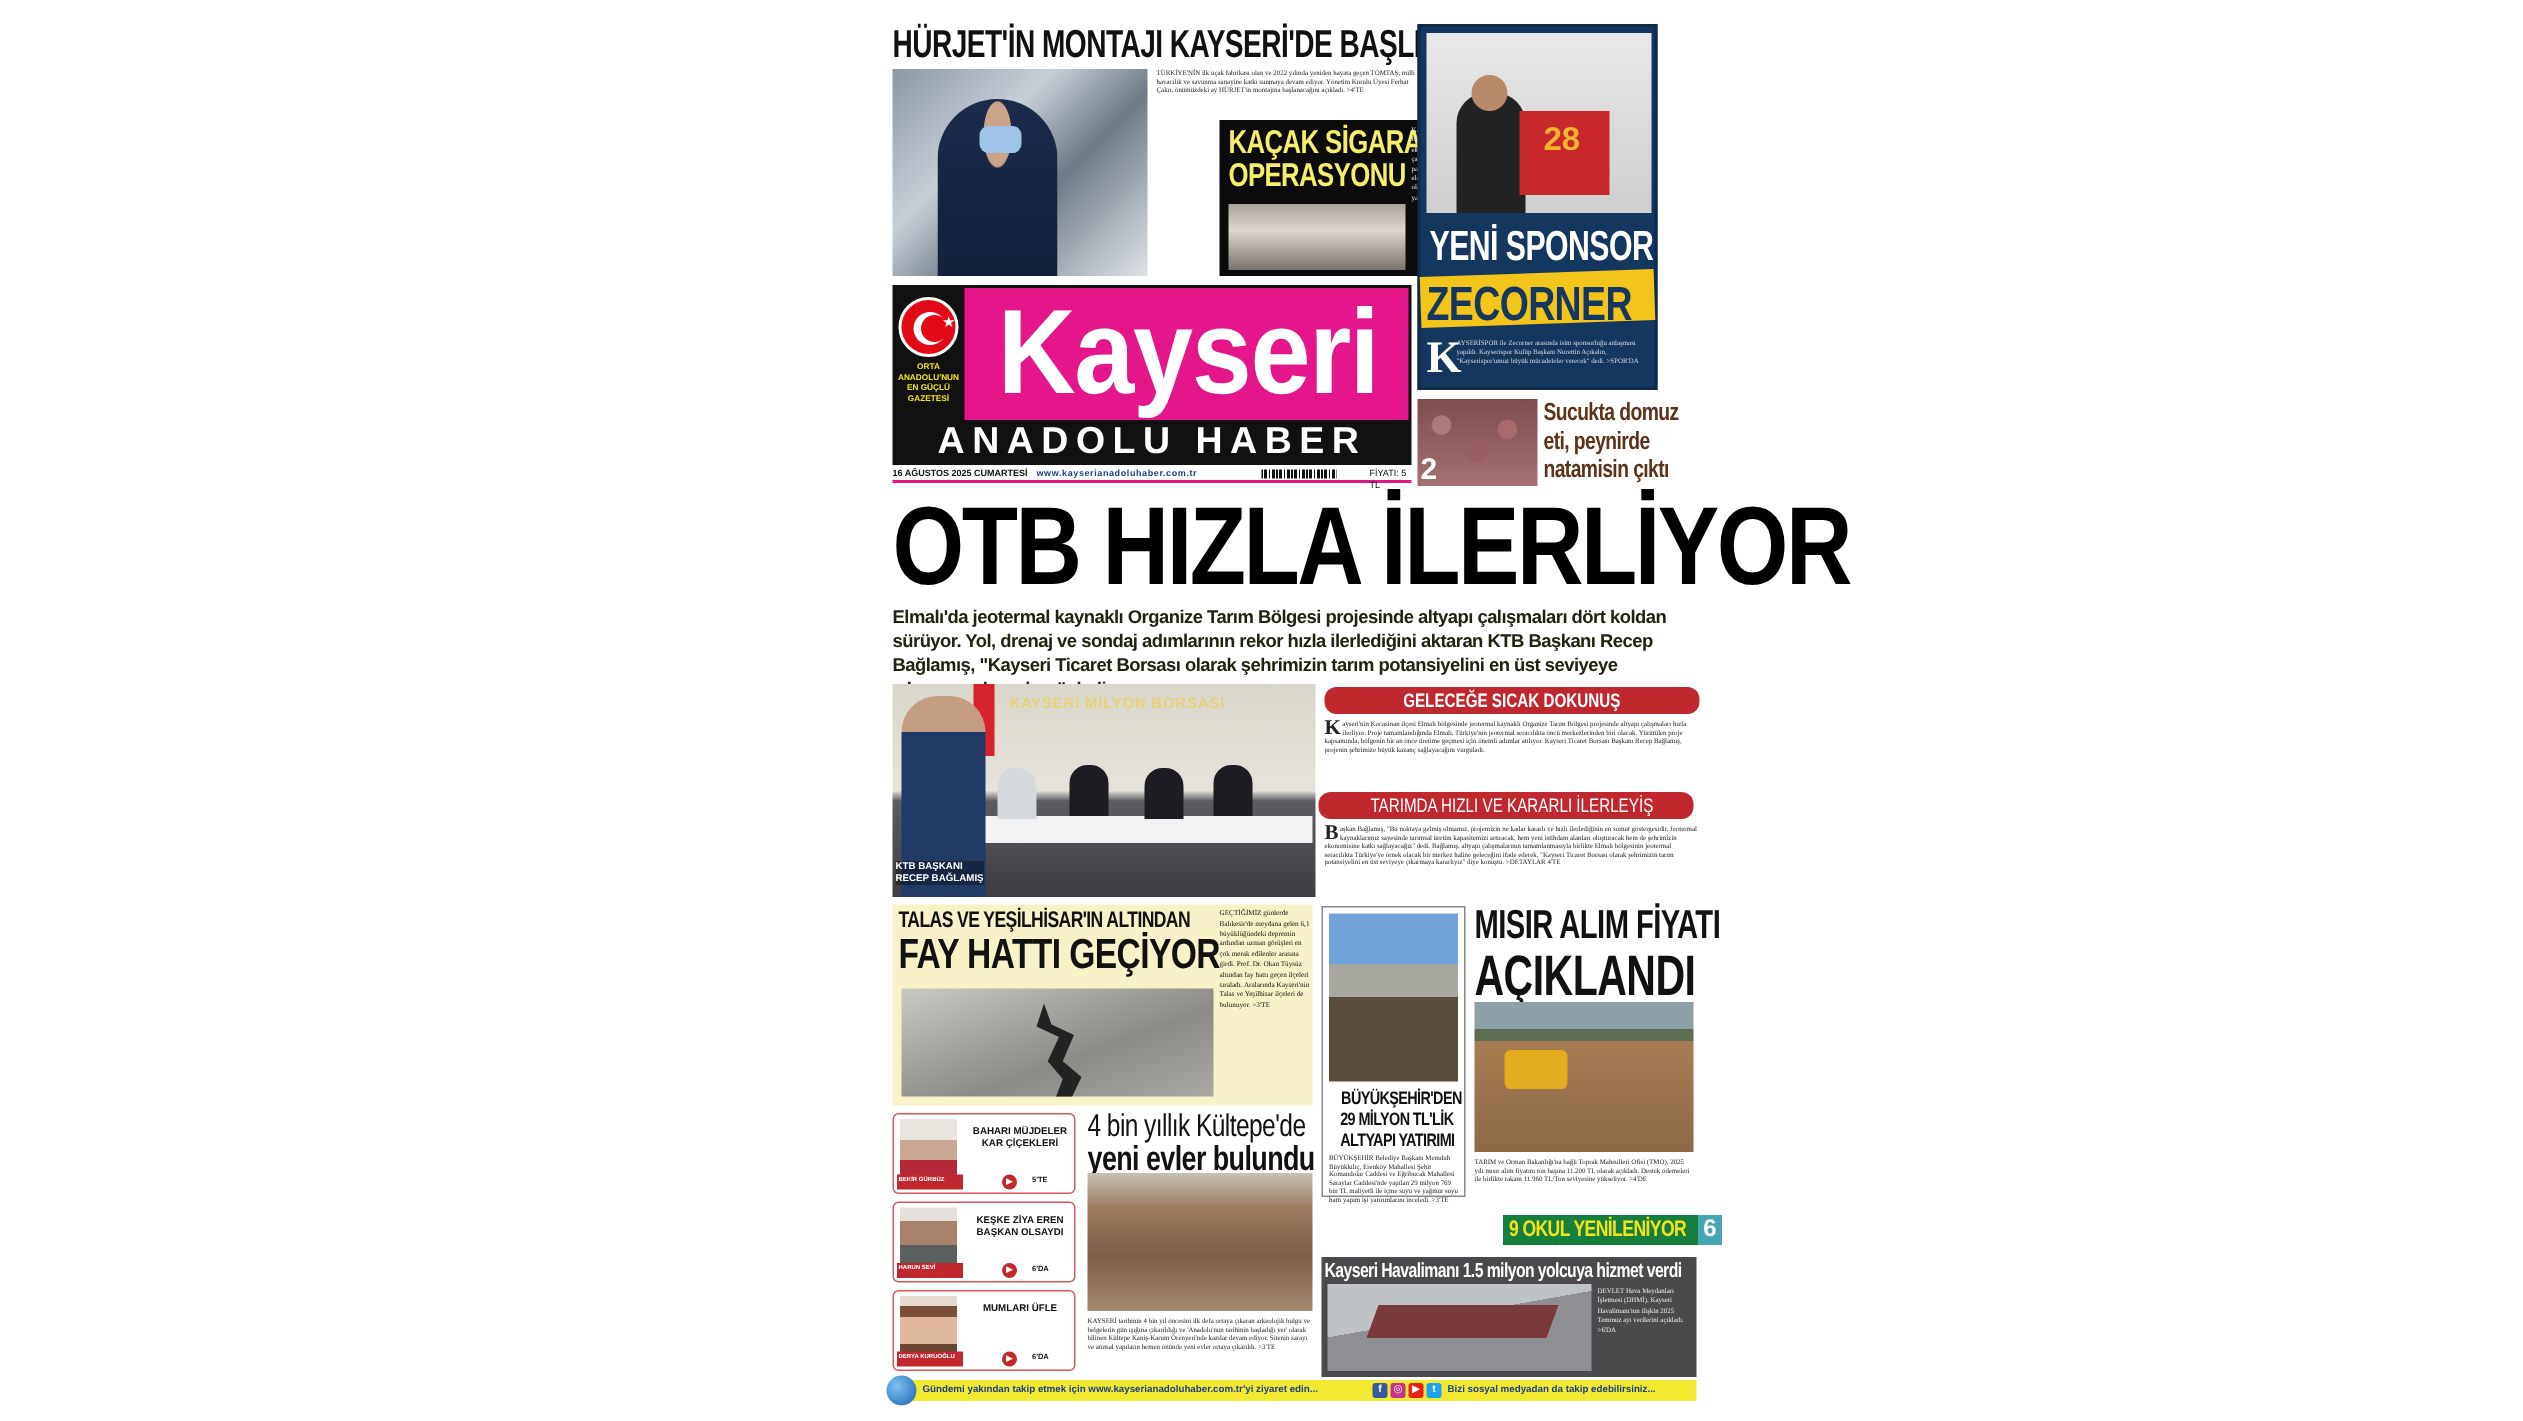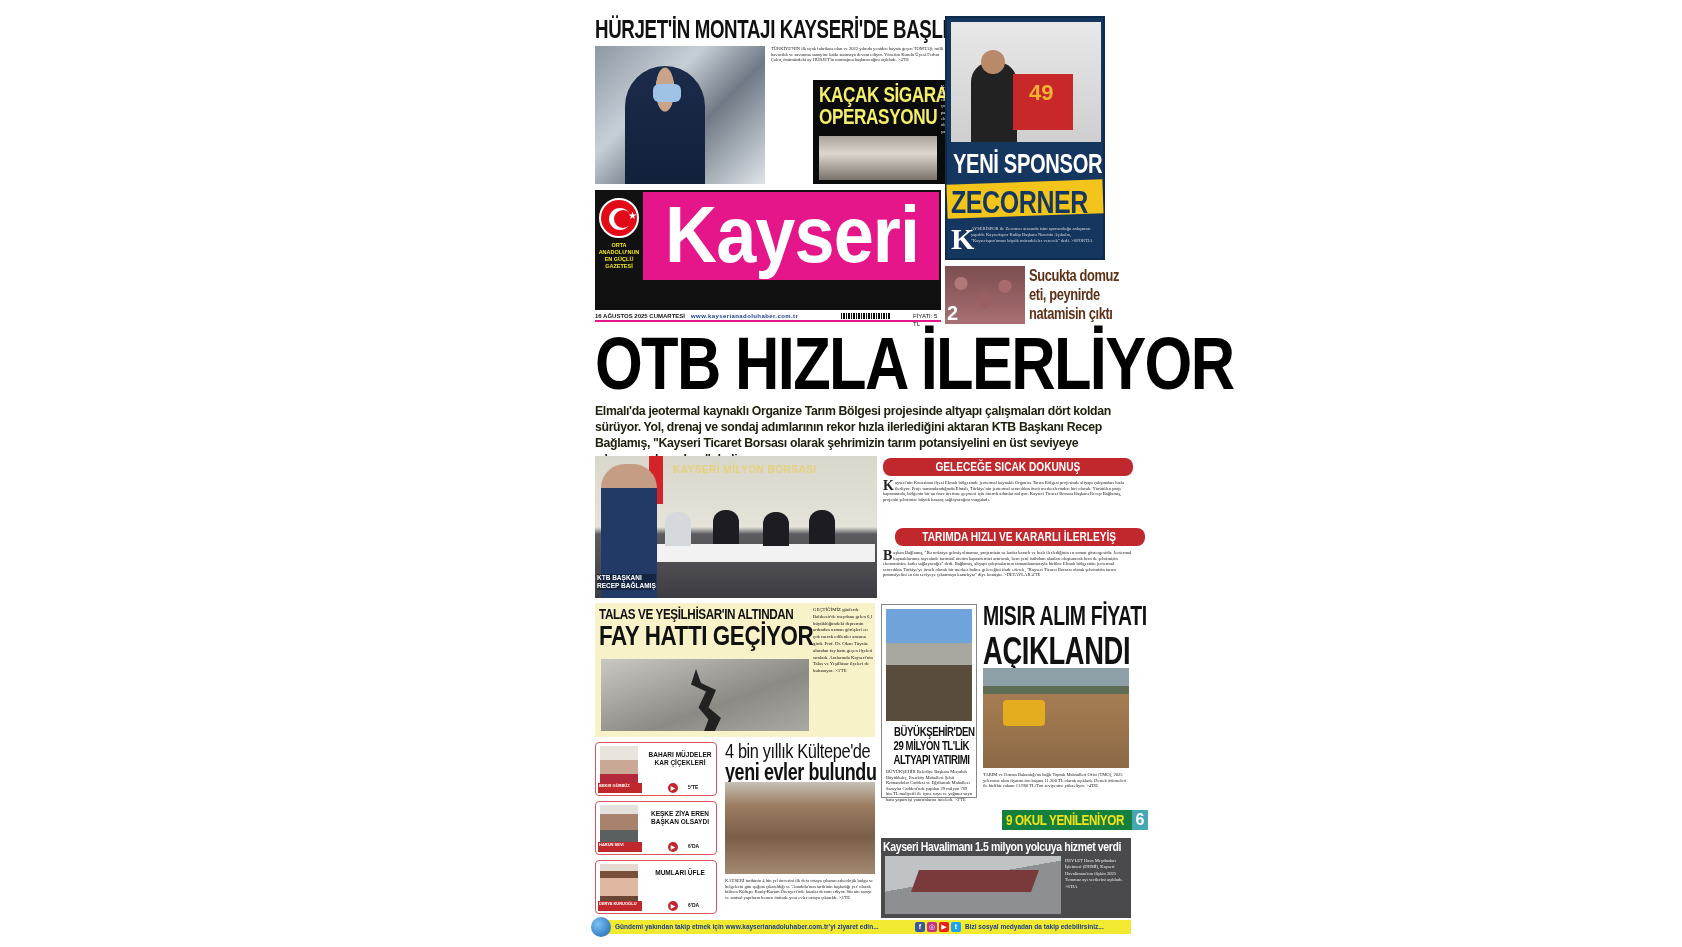--- a/index.html
+++ b/index.html
@@ -66,21 +66,21 @@
   .ktb-sign { left: 78px; top: 8px; color: #e6d27a; font-size: 10px; font-weight: 700; letter-spacing: 0.5px; }
   .ktb-person { left: 6px; top: 8px; width: 56px; height: 134px; background: linear-gradient(#c59d84 0 18%,#223a66 18%); border-radius: 24px 24px 0 0; }
   .ktb-caption { left: 2px; top: 118px; color: #fff; font-size: 6.5px; line-height: 8px; font-weight: 700; background: rgba(0,0,0,0.35); }
   .ktb-flag { left: 54px; top: 0; width: 14px; height: 48px; background: #d4232b; }
   .ktb-table { left: 60px; top: 88px; width: 220px; height: 18px; background: #f2f2f2; }
   .ktb-man { width: 26px; height: 34px; background: #1c1c22; border-radius: 12px 12px 0 0; }
 
   .sub1 { left: 298px; top: 458px; width: 250px; height: 18px; background: #c1282e; border-radius: 8px; color: #fff; text-align: center; font-size: 13px; line-height: 18px; font-weight: 700; }
   .sub1 span, .sub2 span { display: inline-block; transform: scaleX(0.78); }
   .body1 { left: 298px; top: 480px; width: 250px; }
-  .sub2 { left: 310px; top: 528px; width: 250px; height: 18px; background: #c1282e; border-radius: 8px; color: #fff; text-align: left; font-size: 13px; line-height: 18px; font-weight: 700; }
+  .sub2 { left: 294px; top: 528px; width: 250px; height: 18px; background: #c1282e; border-radius: 8px; color: #fff; text-align: right; font-size: 13px; line-height: 18px; font-weight: 400; }
   .body2 { left: 298px; top: 550px; width: 250px; }
   .dropcap { float: left; font-size: 14px; line-height: 11px; margin-right: 1px; font-weight: 700; }
 
   
   .fay { left: 10px; top: 603px; width: 280px; height: 134px; background: #f7f2c8; }
   .fay-h1 { left: 4px; top: 2px; font-size: 15px; transform: scaleX(0.78); color: #111; }
   .fay-h2 { left: 4px; top: 18px; font-size: 28px; line-height: 30px; transform: scaleX(0.8); color: #111; }
   .fay-photo { left: 6px; top: 56px; width: 208px; height: 72px; background: linear-gradient(160deg,#c9c8c2,#8b8a84 60%,#aaa9a3); }
   .fay-crack { left: 80px; top: 10px; width: 50px; height: 70px; background: #222; clip-path: polygon(30% 0,40% 20%,70% 30%,55% 55%,80% 70%,60% 100%,40% 100%,55% 72%,35% 55%,50% 32%,20% 22%); }
   .fay-text { left: 218px; top: 4px; width: 60px; font-size: 4.8px; line-height: 6.8px; font-family: "Liberation Serif", serif; }
@@ -144,38 +144,39 @@
     </div>
     <div class="abs sigara-photo"></div>
     <div class="abs sigara-text">KAYSERİ İl Emniyet Müdürlüğü ekiplerince yapılan çalışmalarda; 200 paket kaçak sigara ele geçirilirken olayla ilgili 3 kişi yakalandı. &gt;2'DE</div>
   </div>
 
   <div class="abs sponsor">
     <div class="abs photo sponsor-photo">
       <div class="abs sponsor-man"></div>
       <div class="abs sponsor-head"></div>
       <div class="abs sponsor-shirt"></div>
-      <div class="abs sponsor-num">49</div>
+      <div class="abs sponsor-num">28</div>
     </div>
     <div class="abs cond sponsor-title">YENİ SPONSOR</div>
     <div class="abs sponsor-band"></div>
     <div class="abs cond sponsor-band-text">ZECORNER</div>
     <div class="abs sponsor-k">K</div>
     <div class="abs sponsor-text">AYSERİSPOR ile Zecorner arasında isim sponsorluğu anlaşması yapıldı. Kayserispor Kulüp Başkanı Nurettin Açıkalın, "Kayserispor'umuz büyük mücadeleler verecek" dedi. &gt;SPOR'DA</div>
   </div>
 
   <div class="abs mast">
     <div class="abs flag">
       <div class="abs crescent"></div>
       <div class="abs crescent-cut"></div>
       <div class="abs star">★</div>
     </div>
     <div class="abs mast-slogan">ORTA ANADOLU'NUN EN GÜÇLÜ GAZETESİ</div>
     <div class="abs mast-pink"></div>
     <div class="abs mast-title">Kayseri</div>
+    <div class="abs mast-sub">ANADOLU HABER</div>
   </div>
   <div class="abs dateline">
     <span class="abs date">16 AĞUSTOS 2025 CUMARTESİ</span>
     <span class="abs url">www.kayserianadoluhaber.com.tr</span>
     <span class="abs barcode"></span>
     <span class="abs price">FİYATI: 5 TL</span>
   </div>
 
   <div class="abs sucuk">
     <div class="abs sucuk-photo"></div>

